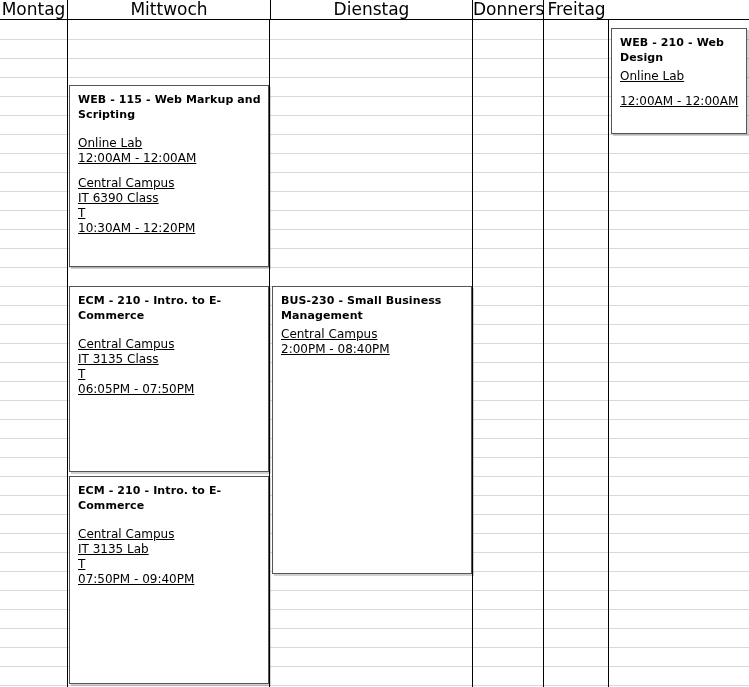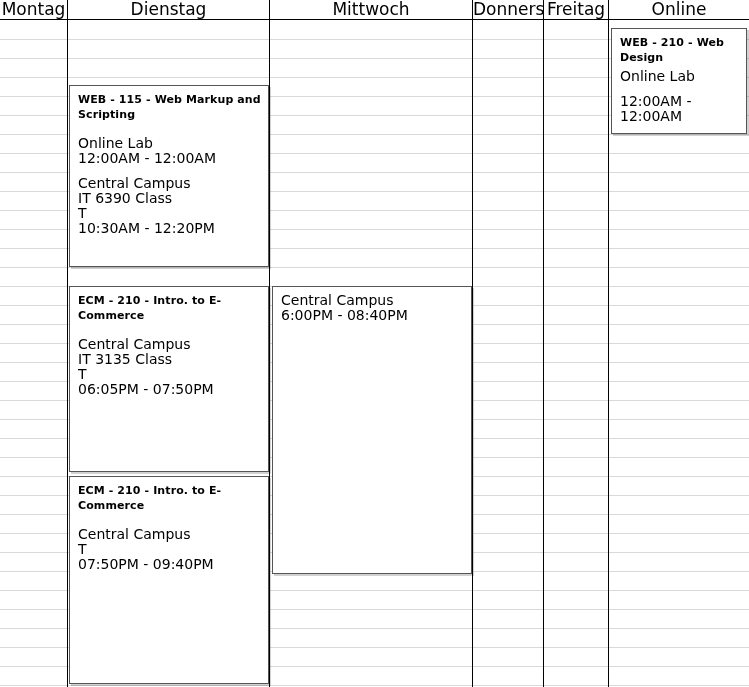--- a/index.html
+++ b/index.html
@@ -82,40 +82,40 @@
     overflow: hidden;
   }
   .event .ev-title {
     font-weight: bold;
     font-size: 11px;
     line-height: 15px;
     margin-bottom: 4px;
     letter-spacing: 0.1px;
   }
   .event .ev-line {
-    font-size: 14px;
+    font-size: 12px;
     line-height: 15px;
     white-space: pre-wrap;
+    text-decoration: underline;
   }
   .event .ev-gap {
     height: 10px;
   }
 </style>
 </head>
 <body>
 
 <div id="app">
 
   <div class="header-row">
     <div class="header-cell" style="width:68px;">Montag</div>
+    <div class="header-cell" style="width:203px;">Mittwoch</div>
     <div class="header-cell" style="width:202px;">Dienstag</div>
-    <div class="header-cell" style="width:203px;">Mittwoch</div>
     <div class="header-cell" style="width:71px;">Donnerstag</div>
     <div class="header-cell" style="width:65px;text-align:center;">Freitag</div>
-    <div class="header-cell" style="width:140px;">Online</div>
   </div>
 
   <div class="grid-layer">
     <div id="grid-rows">
         <div class="grid-row" style="top: 19px;"></div>
         <div class="grid-row" style="top: 38px;"></div>
         <div class="grid-row" style="top: 57px;"></div>
         <div class="grid-row" style="top: 76px;"></div>
         <div class="grid-row" style="top: 95px;"></div>
         <div class="grid-row" style="top: 114px;"></div>
@@ -182,22 +182,24 @@
     <div class="ev-line">Central Campus</div>
     <div class="ev-line">IT 3135 Class</div>
     <div class="ev-line">T</div>
     <div class="ev-line">06:05PM - 07:50PM</div>
   </div>
 
   <div class="event" style="left:69px; top:476px; width:200px; height:208px;">
     <div class="ev-title">ECM - 210 - Intro.  to E-Commerce</div>
     <div class="ev-gap"></div>
     <div class="ev-line">Central Campus</div>
+    <div class="ev-line">IT 3135 Lab</div>
     <div class="ev-line">T</div>
     <div class="ev-line">07:50PM - 09:40PM</div>
   </div>
 
   <div class="event" style="left:272px; top:286px; width:200px; height:288px;">
-    <div class="ev-line">Central Campus</div>
-    <div class="ev-line">6:00PM - 08:40PM</div>
+    <div class="ev-title">BUS-230  - Small Business Management</div>
+    <div class="ev-line">Central Campus</div>
+    <div class="ev-line">2:00PM - 08:40PM</div>
   </div>
 
 </div>
 
 </body></html>

